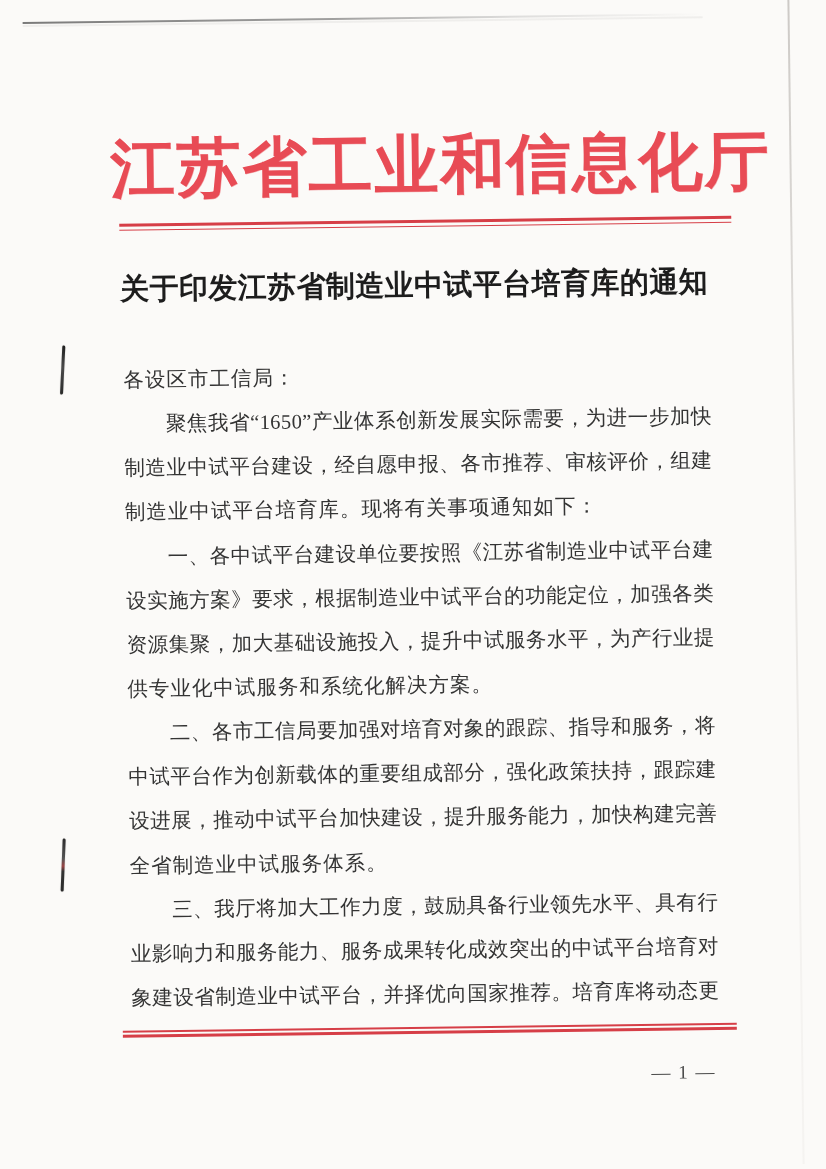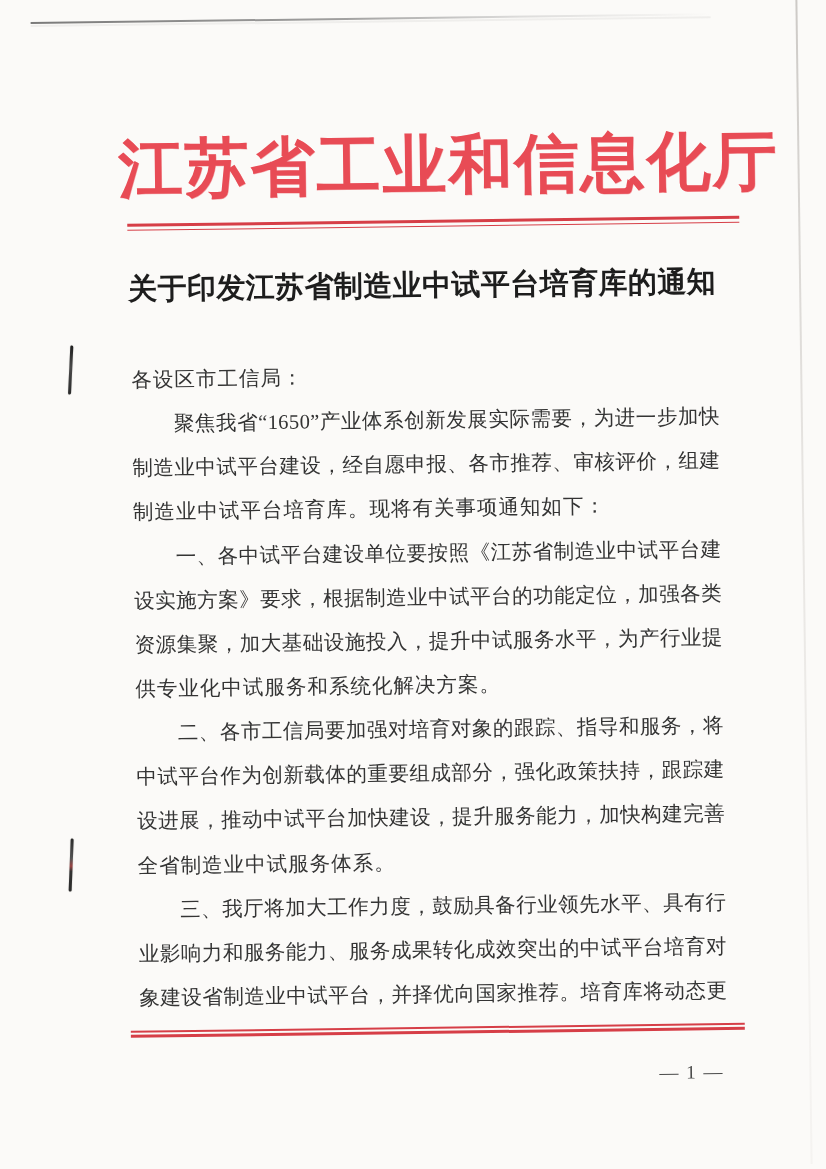--- a/index.html
+++ b/index.html
@@ -2,21 +2,21 @@
 <html lang="zh" style="--red-text: #e84b55; --red-rule: #d63e47;"><head>
 <meta charset="utf-8">
 <style>
   html, body {
     margin: 0; padding: 0;
     width: 826px; height: 1169px;
     background: #fbfaf8;
     overflow: hidden;
     font-family: "Liberation Serif", "DejaVu Serif", serif;
   }
-  .canvas { position: absolute; inset: 0; width: 728px; height: 1169px; margin-left: 8px; }
+  .canvas { position: absolute; inset: 0; width: 728px; height: 1169px; }
 
   
   .sheet {
     position: absolute; inset: 0;
     transform: rotate(-0.75deg);
     transform-origin: 413px 584px;
   }
 
   
   .edge-top {

